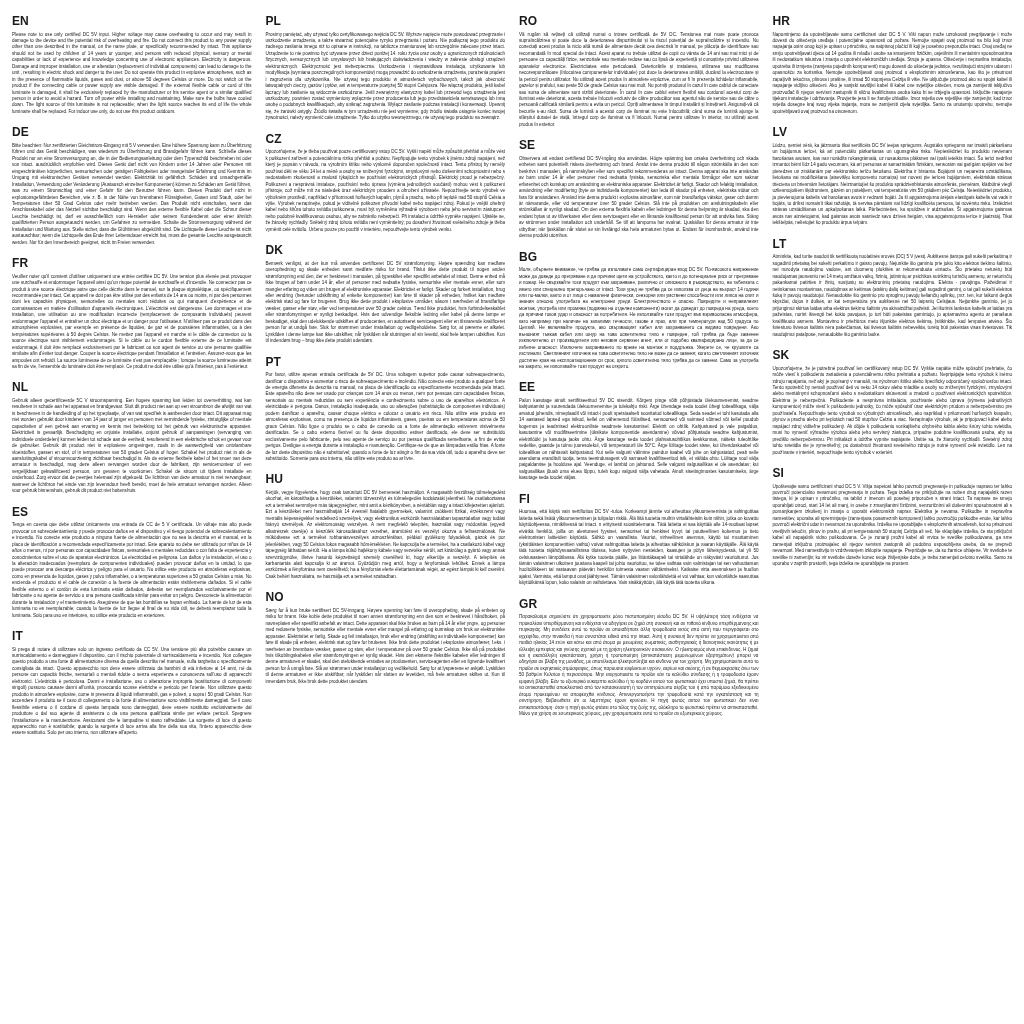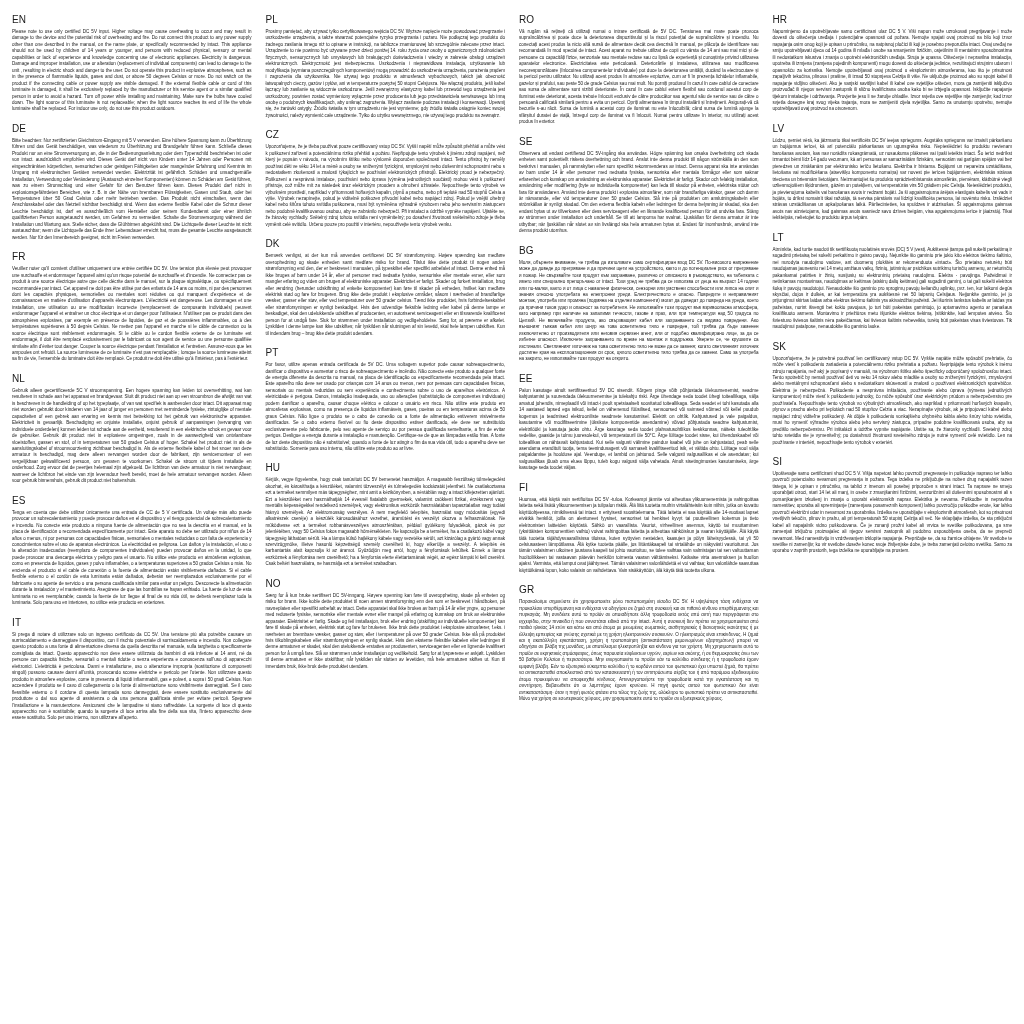--- a/index.html
+++ b/index.html
@@ -26,22 +26,22 @@
   .col {
     flex: 1 1 0;
     min-width: 0;
     display: flex;
     flex-direction: column;
   }
   .sec {
     margin-bottom: 10px;
   }
   .sec-title {
-    font-size: 10px;
-    font-weight: normal;
+    font-size: 12px;
+    font-weight: bold;
     line-height: 1.25;
     margin-bottom: 2.5px;
     letter-spacing: 0.1px;
   }
   .sec-body {
     font-size: 4.55px;
     line-height: 1.42;
     text-align: justify;
     letter-spacing: 0.01px;
     word-spacing: -0.1px;

